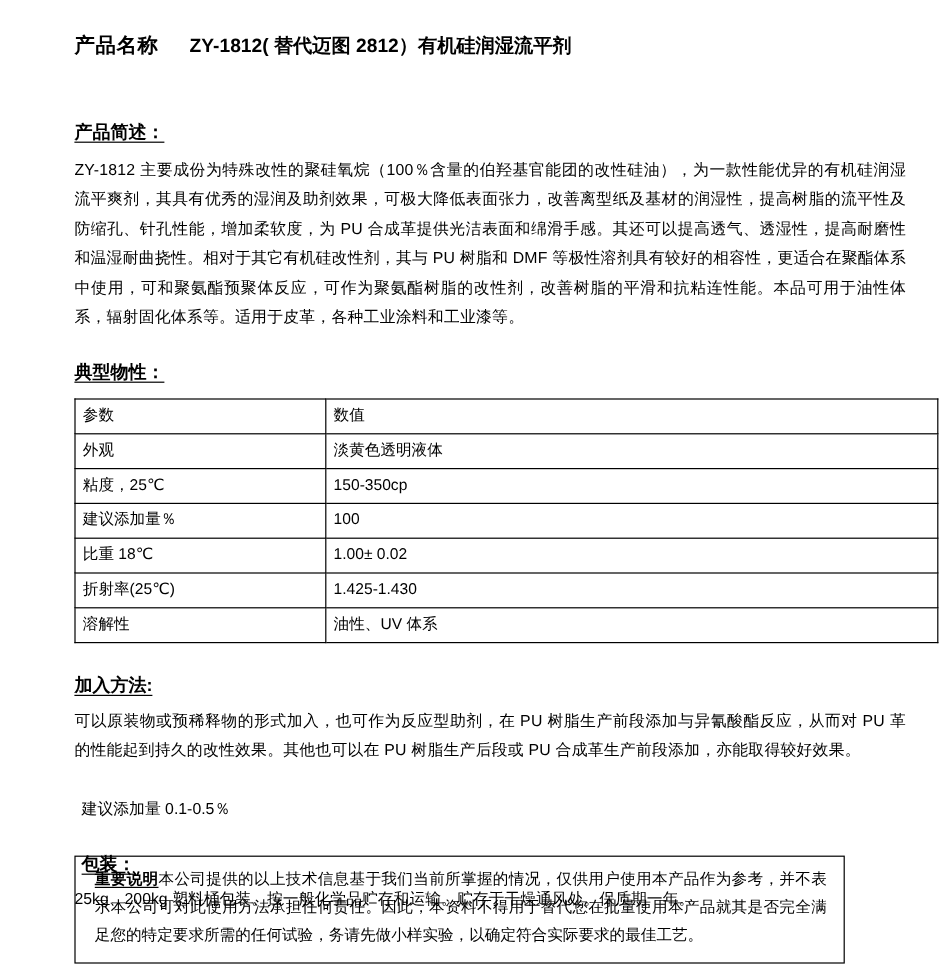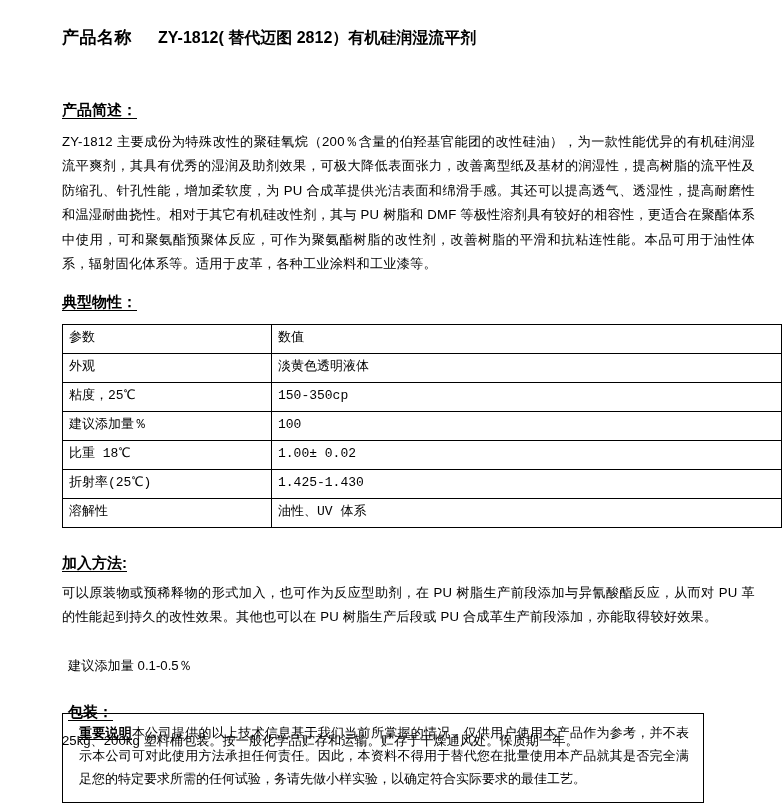--- a/index.html
+++ b/index.html
@@ -116,24 +116,24 @@
 
 <div class="page">
 
   <div class="title-row">
     <span class="title-label">产品名称</span>
     <span class="title-main">ZY-1812( 替代迈图 2812）有机硅润湿流平剂</span>
   </div>
 
   <div class="section" style="margin-top:52px;">
     <div class="section-heading">产品简述：</div>
-    <p class="para">ZY-1812 主要成份为特殊改性的聚硅氧烷（200％含量的伯羟基官能团的改性硅油），为一款性能优异的有机硅润湿流平爽剂，其具有优秀的湿润及助剂效果，可极大降低表面张力，改善离型纸及基材的润湿性，提高树脂的流平性及防缩孔、针孔性能，增加柔软度，为 PU 合成革提供光洁表面和绵滑手感。其还可以提高透气、透湿性，提高耐磨性和温湿耐曲挠性。相对于其它有机硅改性剂，其与 PU 树脂和 DMF 等极性溶剂具有较好的相容性，更适合在聚酯体系中使用，可和聚氨酯预聚体反应，可作为聚氨酯树脂的改性剂，改善树脂的平滑和抗粘连性能。本品可用于油性体系，辐射固化体系等。适用于皮革，各种工业涂料和工业漆等。</p>
+    <p class="para">ZY-1812 主要成份为特殊改性的聚硅氧烷（100％含量的伯羟基官能团的改性硅油），为一款性能优异的有机硅润湿流平爽剂，其具有优秀的湿润及助剂效果，可极大降低表面张力，改善离型纸及基材的润湿性，提高树脂的流平性及防缩孔、针孔性能，增加柔软度，为 PU 合成革提供光洁表面和绵滑手感。其还可以提高透气、透湿性，提高耐磨性和温湿耐曲挠性。相对于其它有机硅改性剂，其与 PU 树脂和 DMF 等极性溶剂具有较好的相容性，更适合在聚酯体系中使用，可和聚氨酯预聚体反应，可作为聚氨酯树脂的改性剂，改善树脂的平滑和抗粘连性能。本品可用于油性体系，辐射固化体系等。适用于皮革，各种工业涂料和工业漆等。</p>
   </div>
 
-  <div class="section" style="margin-top:16px;font-family:Liberation Mono, monospace;">
+  <div class="section" style="margin-top:24px;">
     <div class="section-heading">典型物性：</div>
     <table class="props">
       <tbody>
         <tr>
           <td class="c1">参数</td>
           <td class="c2">数值</td>
         </tr>
         <tr>
           <td class="c1">外观</td>
           <td class="c2">淡黄色透明液体</td>

